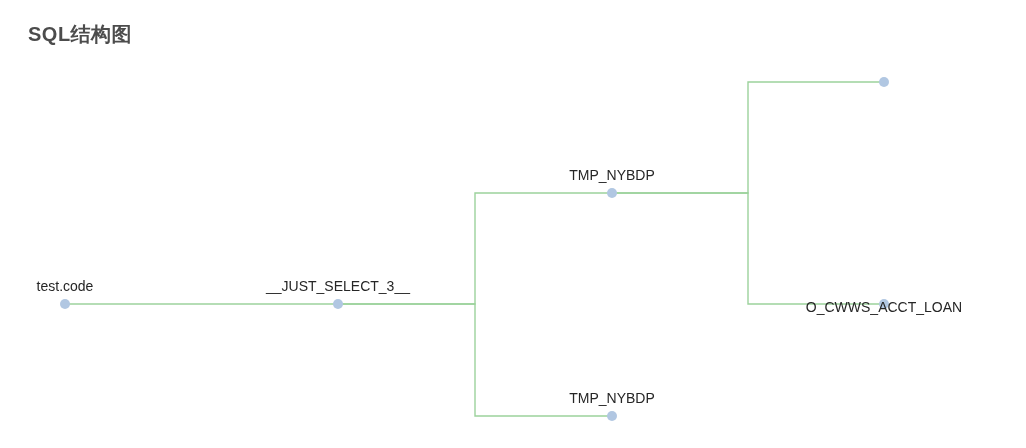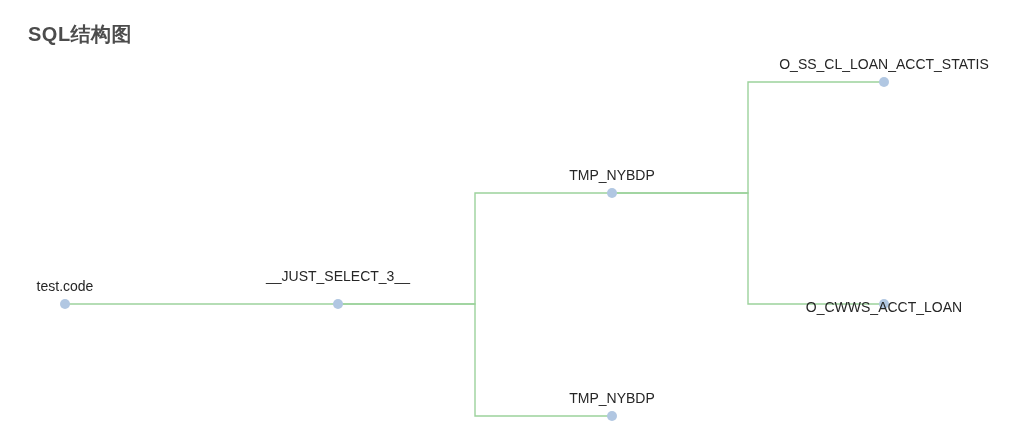--- a/index.html
+++ b/index.html
@@ -73,19 +73,18 @@
       <circle cx="65" cy="304" r="5" fill="#b1c7e2"></circle>
       <circle cx="338" cy="304" r="5" fill="#b1c7e2"></circle>
       <circle cx="612" cy="193" r="5" fill="#b1c7e2"></circle>
       <circle cx="612" cy="416" r="5" fill="#b1c7e2"></circle>
       <circle cx="884" cy="82" r="5" fill="#b1c7e2"></circle>
       <circle cx="884" cy="304" r="5" fill="#b1c7e2"></circle>
     </svg>
 
   <div class="labels-layer">
       <div class="node-label" style="left: 65px; top: 278px;">test.code</div>
-      <div class="node-label" style="left: 338px; top: 268px;">__JUST_SELECT_3__</div>
+      <div class="node-label" style="left: 338px; top: 278px;">__JUST_SELECT_3__</div>
       <div class="node-label" style="left: 612px; top: 167px;">TMP_NYBDP</div>
       <div class="node-label" style="left: 612px; top: 390px;">TMP_NYBDP</div>
-      <div class="node-label" style="left: 884px; top: 56px;">O_SS_CL_LOAN_ACCT_STATIS</div>
       <div class="node-label" style="left: 884px; top: 278px; margin-top: 21px;">O_CWWS_ACCT_LOAN</div>
     </div>
 </div>
 
 </body></html>

